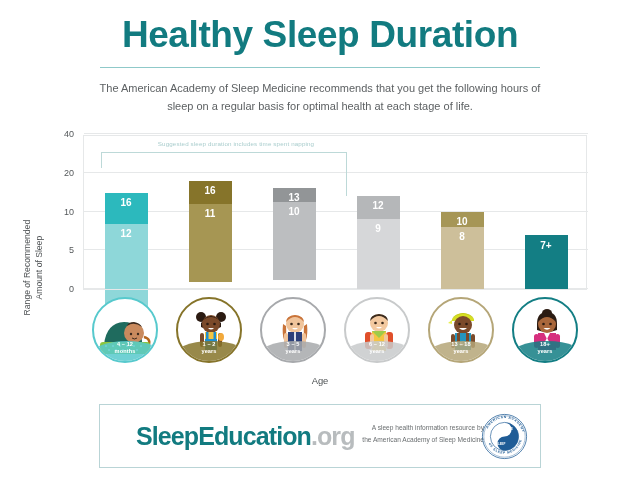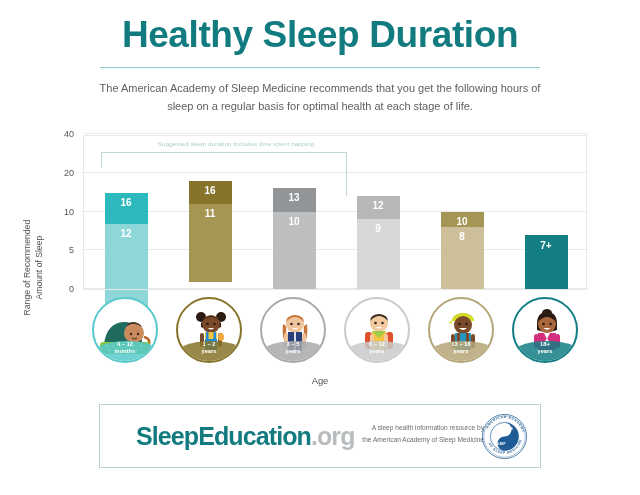--- a/index.html
+++ b/index.html
@@ -303,21 +303,21 @@
           </div>
           <div class="bar" style="left: 104.5px; height: 108.5px;">
             <div class="seg" style="height: 23.25px; background: rgb(134, 116, 42);">
               <span>16</span>
             </div>
             <div class="seg" style="height: 78px; background: rgb(166, 150, 83);">
               <span>11</span>
             </div>
           </div>
           <div class="bar" style="left: 188.5px; height: 100.75px;">
-            <div class="seg" style="height: 24px; background: rgb(146, 149, 151);">
+            <div class="seg" style="height: 14px; background: rgb(146, 149, 151);">
               <span>13</span>
             </div>
             <div class="seg" style="height: 77.5px; background: rgb(188, 190, 192);">
               <span>10</span>
             </div>
           </div>
           <div class="bar" style="left: 272.5px; height: 93px;">
             <div class="seg" style="height: 23.25px; background: rgb(181, 183, 185);">
               <span>12</span>
             </div>

